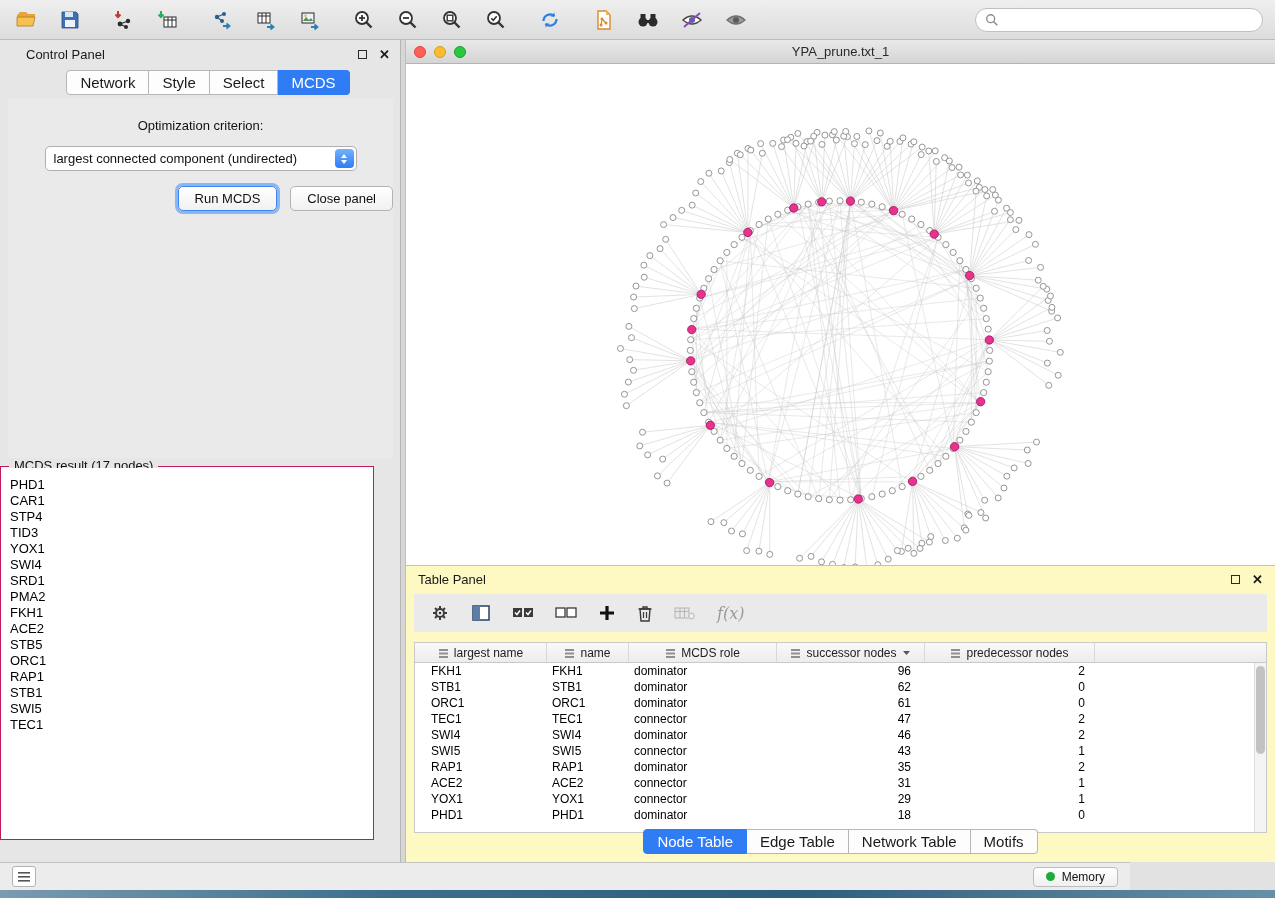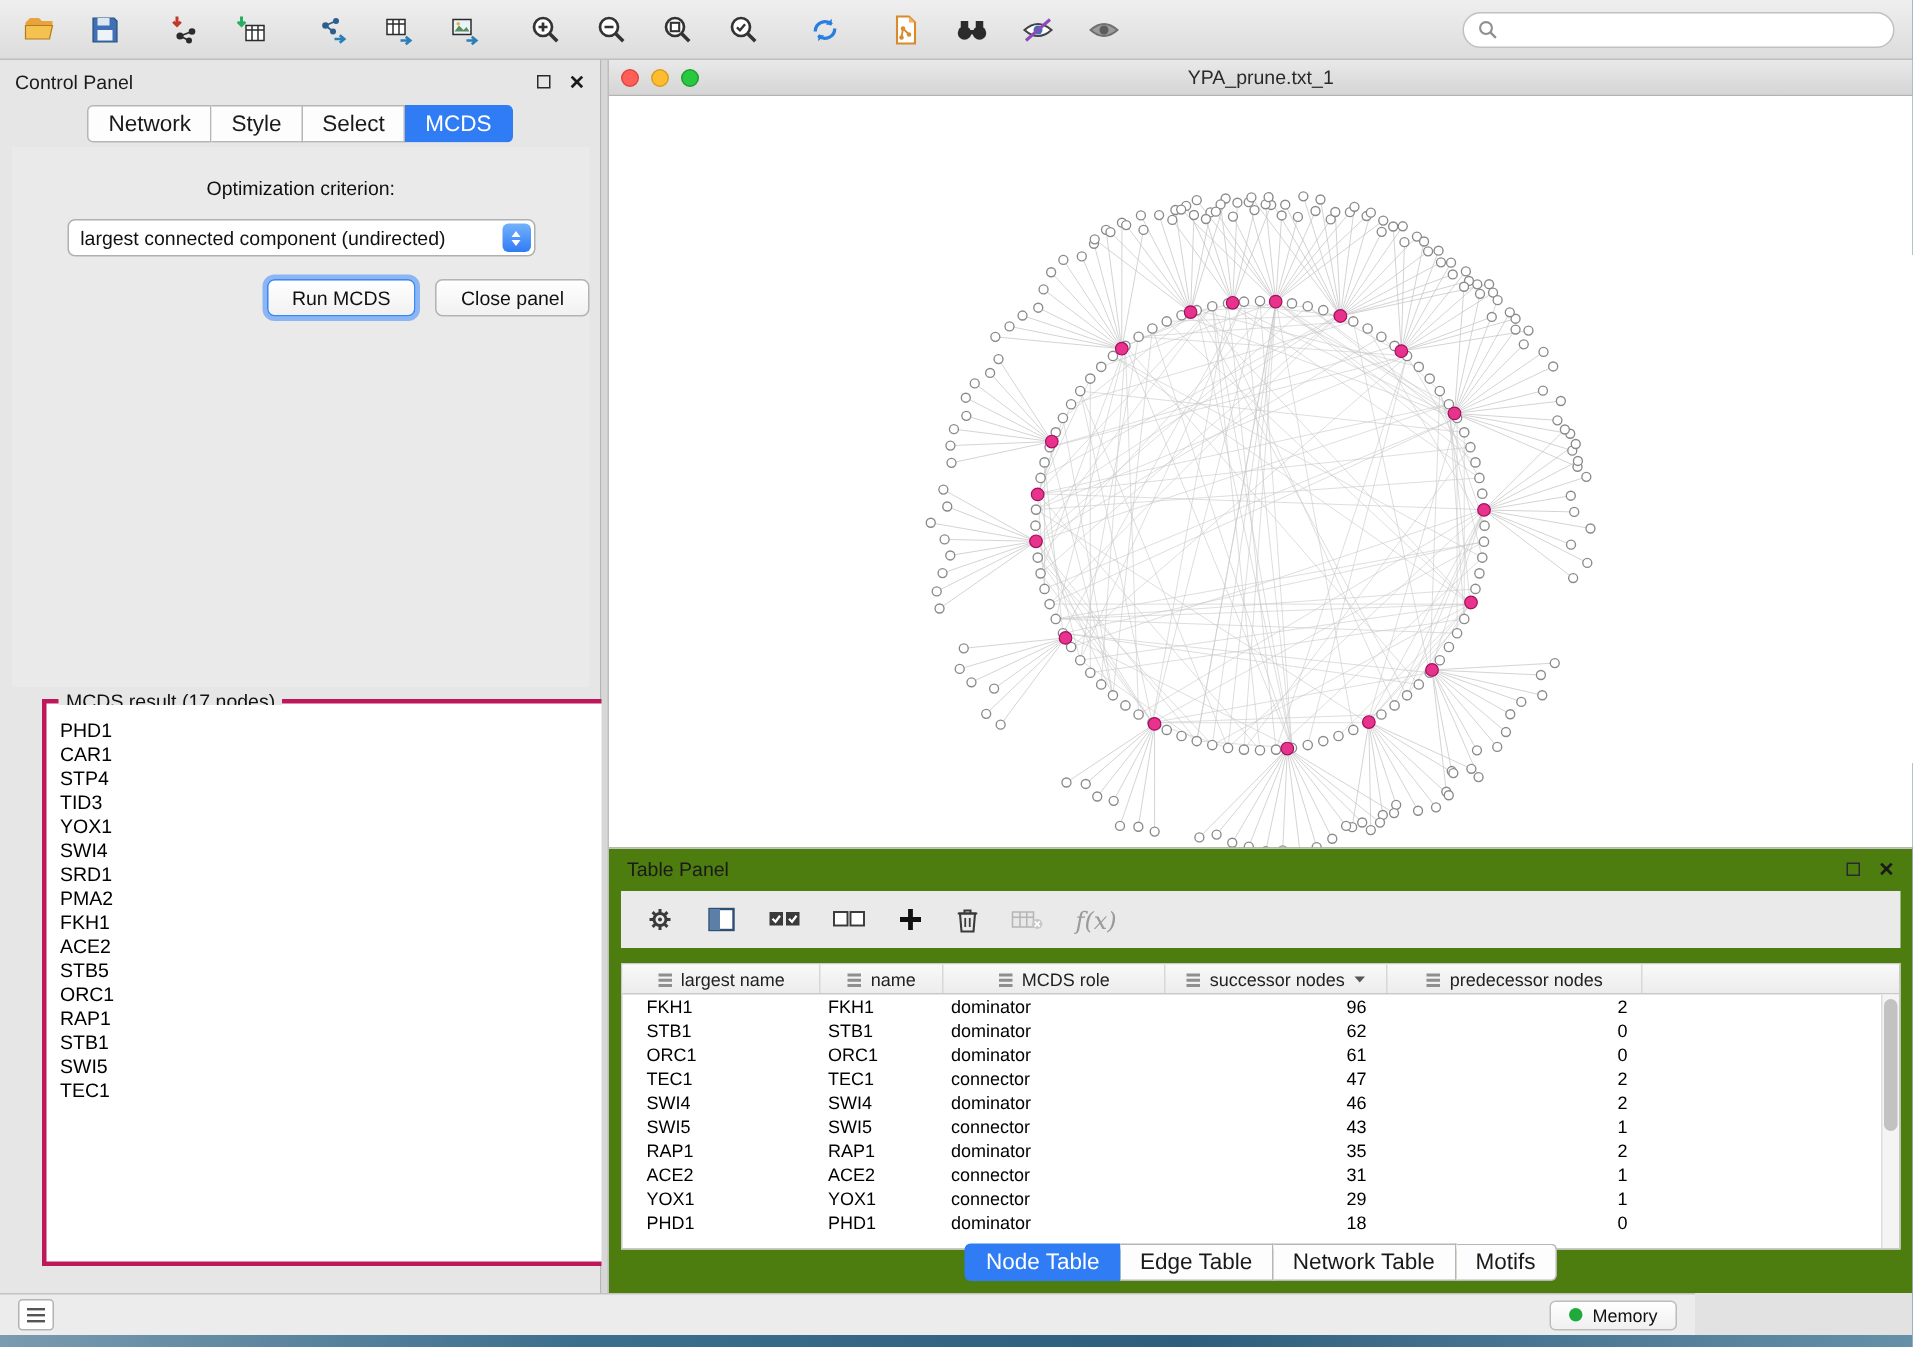--- a/index.html
+++ b/index.html
@@ -8,62 +8,62 @@
 
   
   .toolbar{position:absolute;left:0;top:0;width:1275px;height:40px;background:linear-gradient(#efefef,#dcdcdc);border-bottom:1px solid #bdbdbd;display:flex;align-items:center;box-sizing:border-box;padding:0 12px;}
   .tb-group{display:flex;align-items:center;gap:16px;margin-right:26px;}
   .tb-btn{width:28px;height:28px;display:flex;align-items:center;justify-content:center;border-radius:4px;}
   .tb-btn svg{display:block;}
   .search-box{margin-left:auto;width:288px;height:24px;background:#fff;border:1px solid #c0c0c0;border-radius:12px;display:flex;align-items:center;padding:0 9px;gap:6px;box-sizing:border-box;}
   .search-box input{border:none;outline:none;flex:1;font-size:12px;background:transparent;font-family:"Liberation Sans",sans-serif;}
 
   
-  .control-panel{position:absolute;left:0;top:40px;width:401px;height:822px;background:#e6e6e6;border-right:1px solid #b5b5b5;box-sizing:border-box;}
+  .control-panel{position:absolute;left:0;top:40px;width:401px;height:822px;background:#e6e6e6;border-right:1px solid #b5b5b5;box-sizing:border-box;padding-left:16px;}
   .panel-header{height:28px;display:flex;align-items:center;padding:0 10px;font-size:13px;color:#1a1a1a;}
   .header-controls{margin-left:auto;display:flex;gap:12px;align-items:center;}
   .float-btn{width:9px;height:9px;border:1.5px solid #2a2a2a;box-sizing:border-box;}
   .close-btn{font-size:13px;font-weight:bold;color:#1a1a1a;line-height:1;}
   .cp-tabs{display:flex;justify-content:center;margin-top:2px;}
   .seg-tab{font-size:15px;padding:3px 13px;background:#fdfdfd;border:1px solid #b6b6b6;border-left:none;color:#1a1a1a;cursor:default;}
   .seg-tab:first-child{border-left:1px solid #b6b6b6;border-radius:4px 0 0 4px;}
   .seg-tab:last-child{border-radius:0 4px 4px 0;}
   .seg-tab.active{background:#2f7cf5;border-color:#2f7cf5;color:#fff;}
   .mcds-section{position:absolute;left:8px;top:58px;width:385px;height:360px;background:#eaeaea;padding-top:20px;box-sizing:border-box;}
   .opt-label{text-align:center;font-size:13px;color:#111;}
   .dropdown{margin:13px auto 0;width:312px;height:25px;background:#fff;border:1px solid #b0b0b0;border-radius:5px;display:flex;align-items:center;box-sizing:border-box;padding:0 2px 0 8px;}
   .dropdown-text{flex:1;font-size:13px;color:#111;white-space:nowrap;}
   .stepper{width:19px;height:19px;background:linear-gradient(#74b1fb,#2f7cf5);border-radius:4px;display:flex;flex-direction:column;align-items:center;justify-content:center;gap:2px;}
   .tri-up{width:0;height:0;border-left:3.5px solid transparent;border-right:3.5px solid transparent;border-bottom:4px solid #fff;}
   .tri-dn{width:0;height:0;border-left:3.5px solid transparent;border-right:3.5px solid transparent;border-top:4px solid #fff;}
   .btn-row{display:flex;justify-content:flex-end;gap:13px;margin-top:15px;}
   .btn{font-size:13px;padding:4px 16px;background:linear-gradient(#ffffff,#f1f1f1);border:1px solid #b3b3b3;border-radius:5px;color:#111;}
   .btn.focused{box-shadow:0 0 0 3px rgba(62,138,250,.55);border-color:#3b87f6;}
-  .result-group{position:absolute;left:28px;top:426px;width:372px;height:372px;border:3px solid #be185d;background:#fff;}
+  .result-group{position:absolute;left:0;top:426px;width:372px;height:372px;border:1px solid #be185d;background:#fff;}
   .result-legend{position:absolute;top:-9px;left:8px;background:#e6e6e6;padding:0 5px;font-size:13px;color:#111;}
   .result-list{position:absolute;left:1px;right:1px;top:1px;bottom:1px;background:#fff;overflow:hidden;padding:9px 0 0 8px;box-sizing:border-box;}
   .result-item{font-size:13px;line-height:16px;color:#000;}
 
   
   .splitter{position:absolute;left:401px;top:40px;width:5px;height:822px;background:#d7d7d7;border-right:1px solid #bdbdbd;box-sizing:border-box;}
 
   
   .network-window{position:absolute;left:406px;top:40px;width:869px;height:525px;background:#fff;}
   .net-titlebar{position:relative;height:23px;background:linear-gradient(#e9e9e9,#d5d5d5);border-bottom:1px solid #b3b3b3;display:flex;align-items:center;}
   .traffic{display:flex;gap:8px;padding-left:8px;z-index:2;}
   .light{width:12px;height:12px;border-radius:50%;box-sizing:border-box;}
   .light.red{background:#ff5f57;border:1px solid #e0443e;}
   .light.yellow{background:#febc2e;border:1px solid #d79f1e;}
   .light.green{background:#28c840;border:1px solid #1d9e30;}
   .net-title{position:absolute;left:0;right:0;text-align:center;font-size:13px;color:#2a2a2a;}
   .net-canvas{position:absolute;left:0;right:0;top:24px;bottom:0;background:#fff;}
   .net-canvas svg{width:100%;height:100%;}
 
   
-  .table-panel{position:absolute;left:406px;top:565px;width:869px;height:297px;background:#4d7c0f;box-sizing:border-box;border-top:1px solid #c2c2c2;}
+  .table-panel{position:absolute;left:406px;top:565px;width:869px;height:297px;background:#fef9c3;box-sizing:border-box;border-top:1px solid #c2c2c2;}
   .tp-header{height:26px;display:flex;align-items:center;padding:0 12px;font-size:13px;color:#1a1a1a;}
   .tp-toolbar{margin:2px 8px 0;height:38px;background:#eaeaea;display:flex;align-items:center;gap:21px;padding:0 16px;box-sizing:border-box;}
   .tp-tb-btn{display:flex;align-items:center;justify-content:center;}
   .fx{font-family:"DejaVu Serif",serif;font-style:italic;font-size:16px;color:#9a9a9a;}
   .tp-table{position:absolute;left:8px;top:76px;right:8px;height:191px;background:#fff;border:1px solid #c9c9c9;box-sizing:border-box;}
   .tp-head-row{display:grid;grid-template-columns:132px 82px 148px 148px 170px 1fr;height:20px;background:linear-gradient(#f9f9f9,#ececec);border-bottom:1px solid #c9c9c9;box-sizing:border-box;}
   .tp-head-cell{display:flex;align-items:center;justify-content:center;gap:5px;font-size:12px;color:#222;border-right:1px solid #d8d8d8;overflow:hidden;}
   .tp-rows{position:absolute;left:0;right:12px;top:20px;bottom:0;overflow:hidden;}
   .tp-row{display:grid;grid-template-columns:132px 82px 148px 148px 170px 1fr;height:16px;align-items:center;font-size:12px;color:#000;}
   .c-shared{padding-left:16px;}

